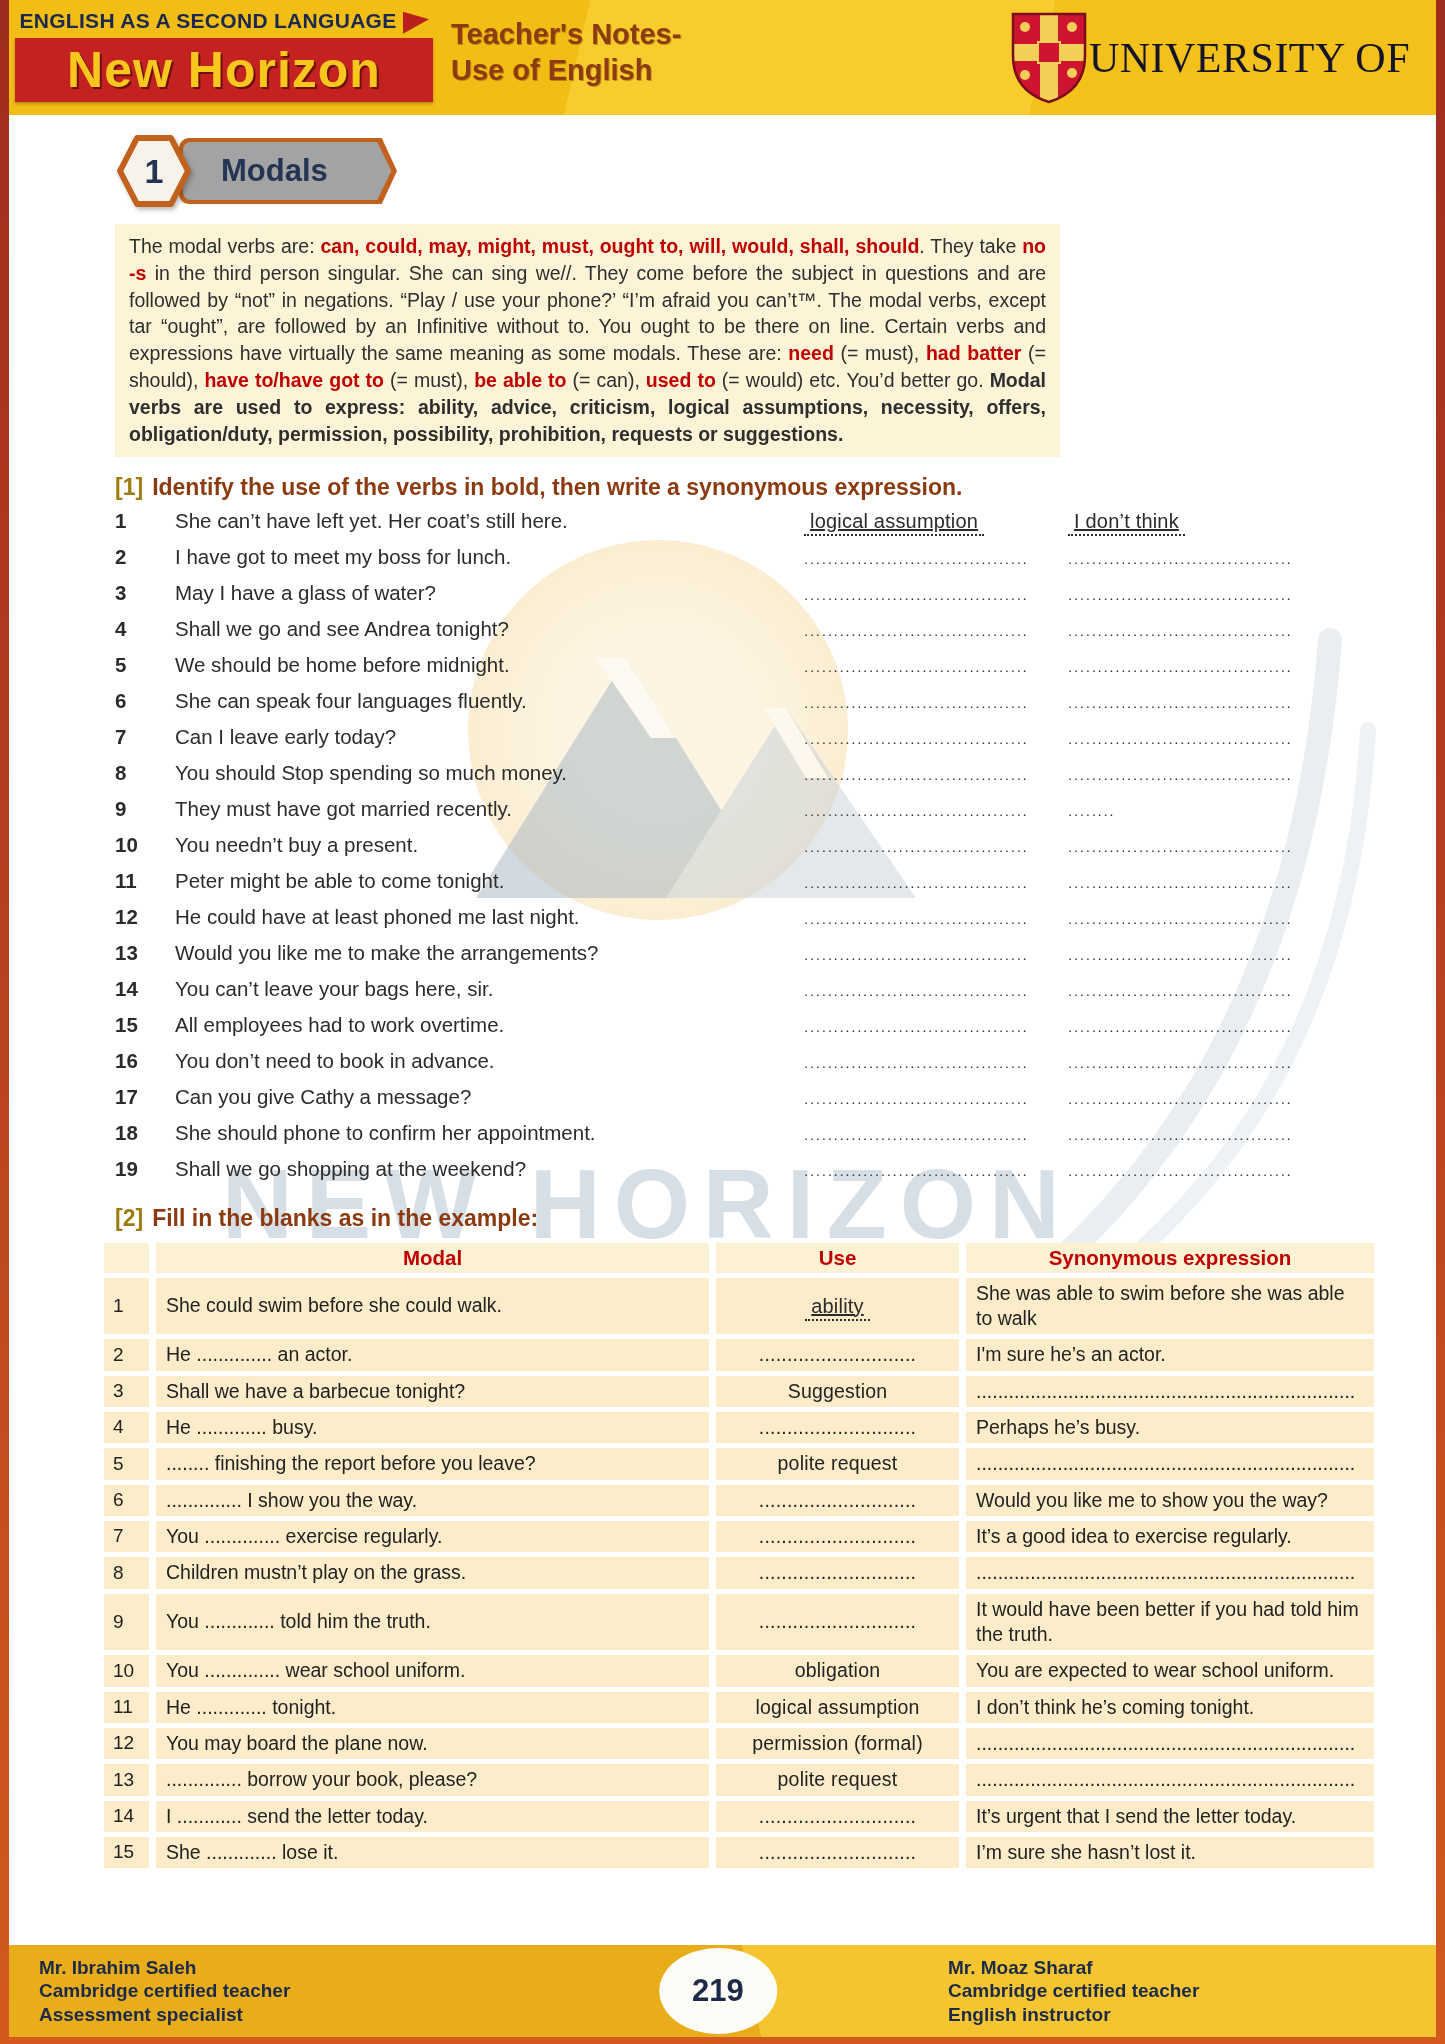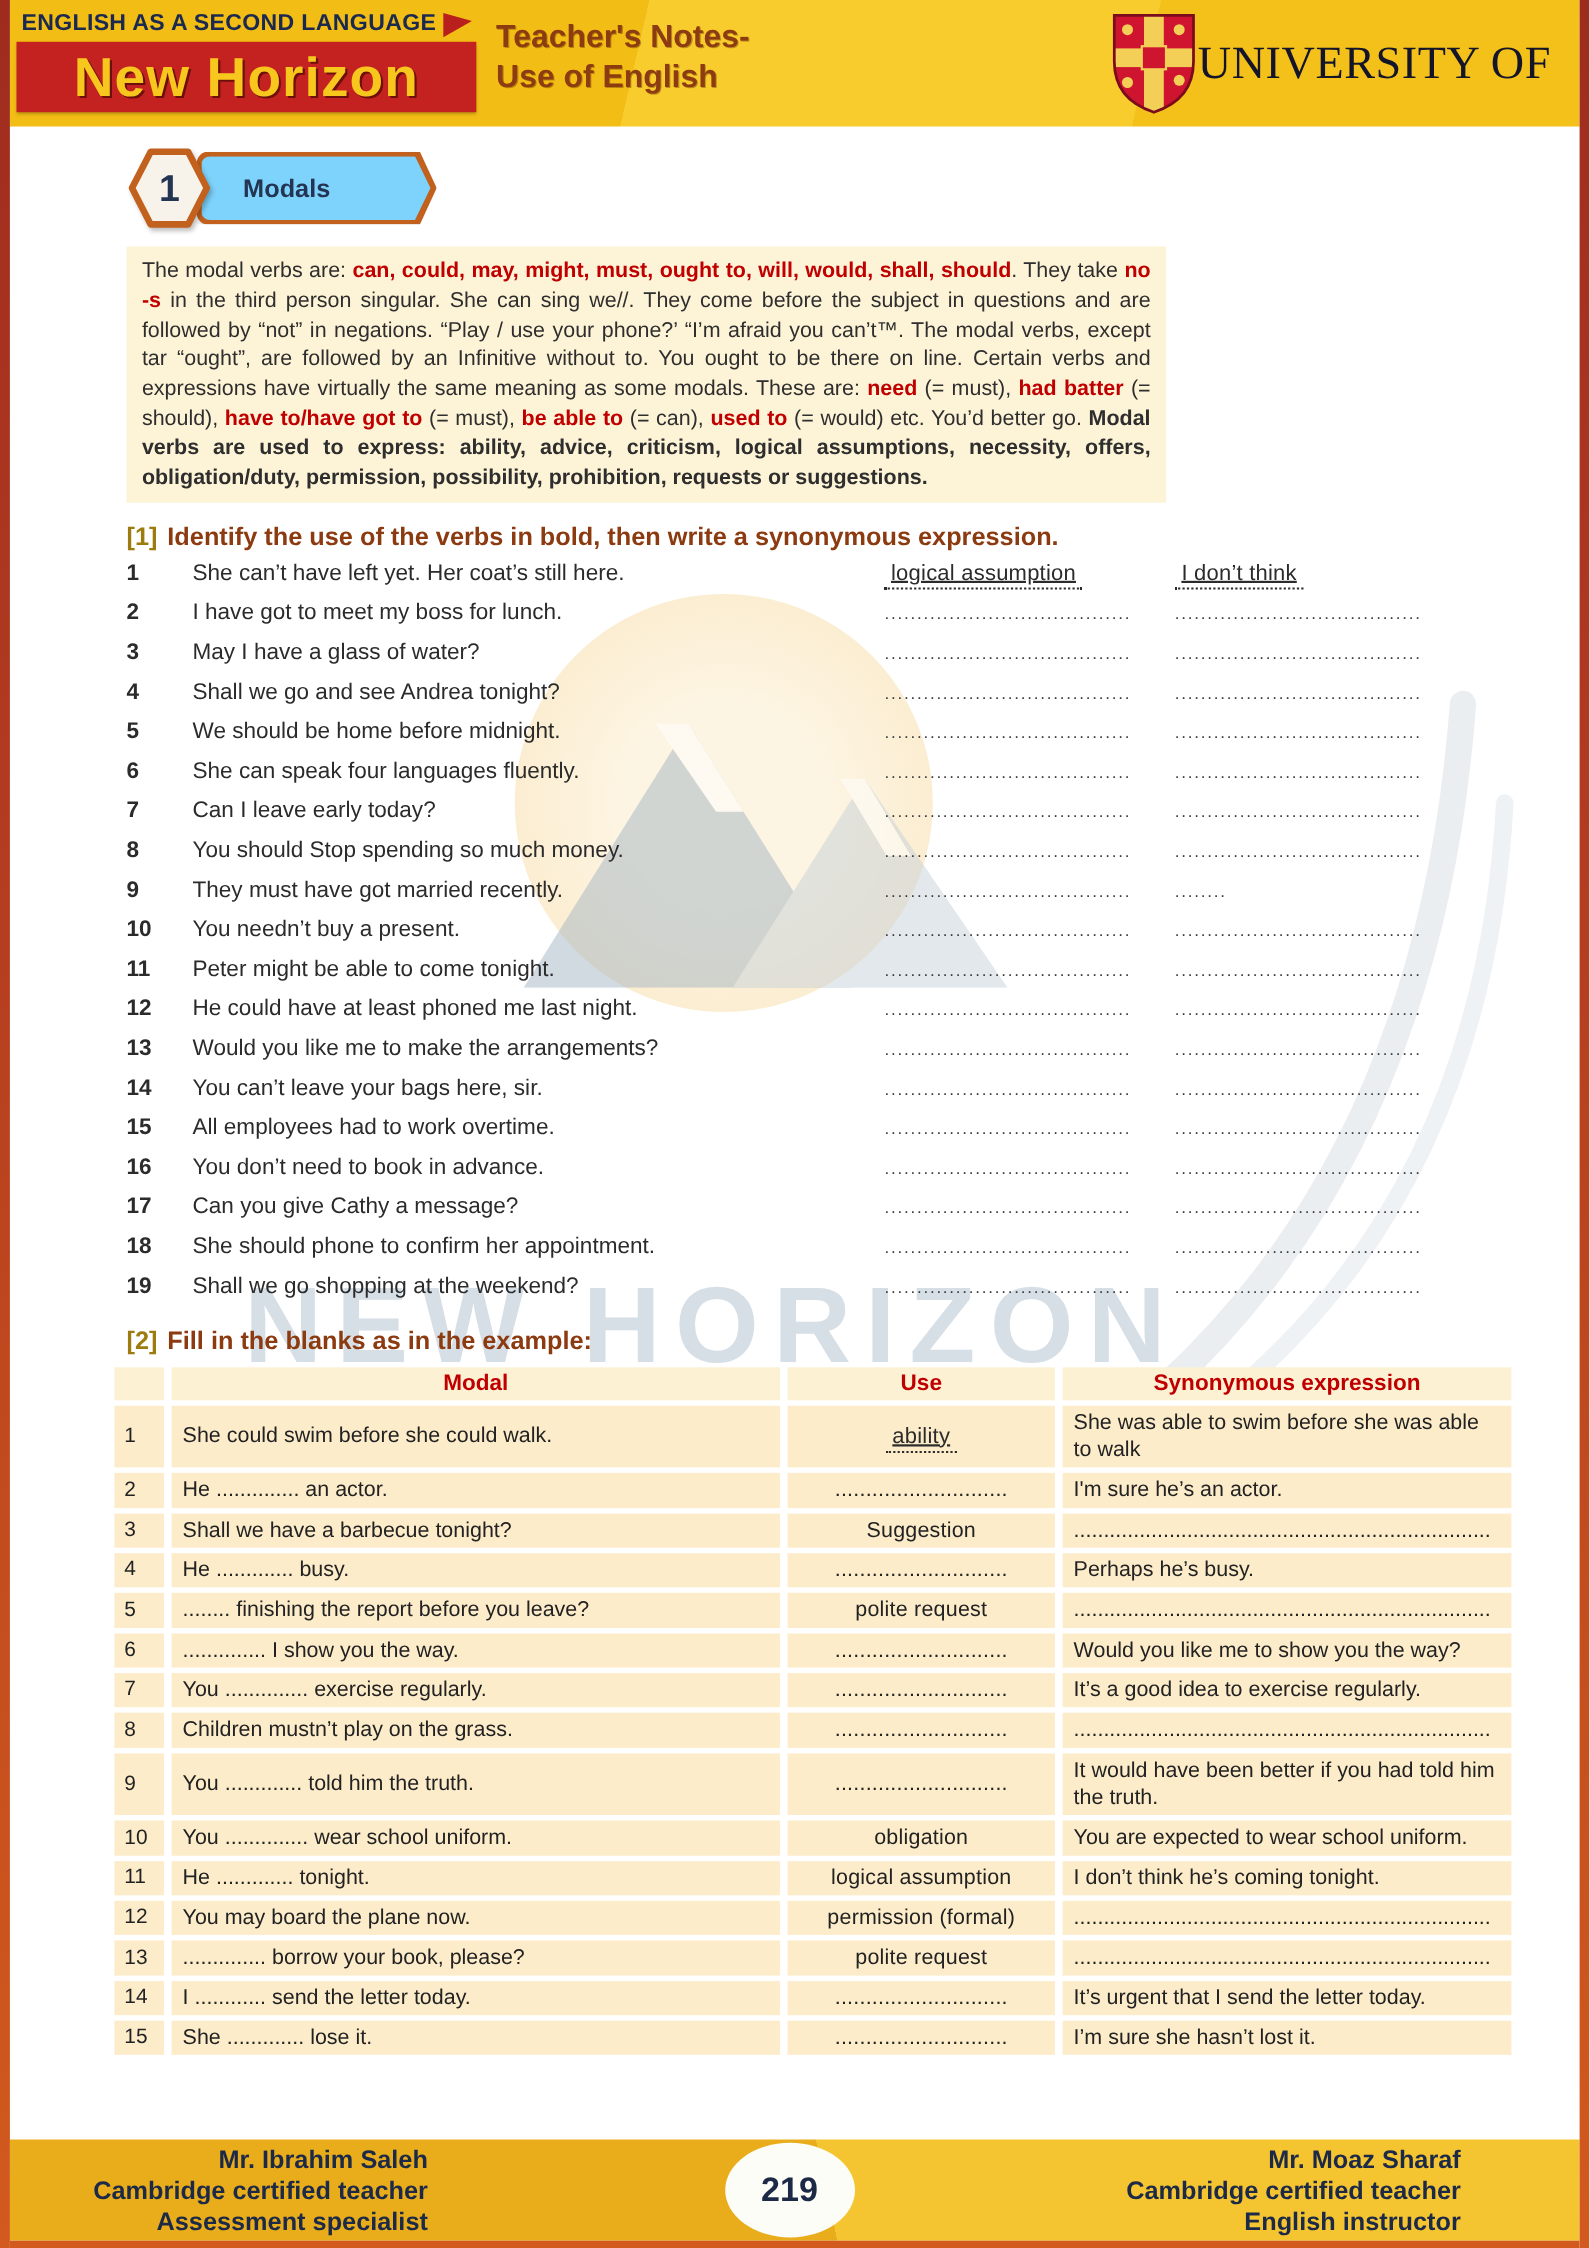--- a/index.html
+++ b/index.html
@@ -58,24 +58,24 @@
 
   .badge-row { margin-top:16px; display:flex; align-items:center; height:80px; position:relative; }
   .badge-hex { position:relative; z-index:2; filter:drop-shadow(2px 3px 2px rgba(0,0,0,.25)); }
   .badge-label-wrap {
     margin-left:-14px; height:58px; width:210px; background:#c2611d; padding:4px;
     clip-path:polygon(0 0,93% 0,100% 50%,93% 100%,0 100%);
     border-radius:10px 0 0 10px;
     filter:drop-shadow(2px 3px 2px rgba(0,0,0,.2));
   }
   .badge-label {
-    height:100%; background:#7dd3fc; display:flex; align-items:center; padding-left:38px;
+    height:100%; background:#a3a3a3; display:flex; align-items:center; padding-left:38px;
     clip-path:polygon(0 0,92.5% 0,99.2% 50%,92.5% 100%,0 100%);
     border-radius:8px 0 0 8px;
-    color:#243453; font-weight:bold; font-size:23px;
+    color:#243453; font-weight:bold; font-size:31px;
   }
 
   .intro-box {
     margin-top:13px; width:917px; background:#fdf3d6; padding:9px 14px;
     font-size:19.5px; line-height:1.375; color:#2e2e2e; text-align:justify;
   }
   .seg-red { color:#c00000; font-weight:bold; }
   .seg-b { font-weight:bold; }
 
   .ex-heading { margin-top:17px; display:flex; gap:9px; font-size:23px; font-weight:bold; align-items:baseline; }
@@ -122,21 +122,21 @@
     letter-spacing:13px; color:#b5c4d2; opacity:.55; white-space:nowrap;
   }
 
   
   .footer {
     position:absolute; left:9px; right:9px; bottom:7px; height:92px; z-index:2;
     background:linear-gradient(78deg,#e9ad1b 0%,#e9ad1b 52%,#f5c531 52%,#f5c531 100%);
     display:flex; align-items:center;
     color:#1c2a48; font-weight:bold;
   }
-  .credit { font-size:23px; line-height:1.22; text-align:right; }
+  .credit { font-size:19px; line-height:1.22; text-align:left; }
   .credit-left { width:350px; margin-left:30px; }
   .credit-right { width:380px; margin-left:auto; margin-right:108px; }
   .page-oval {
     position:absolute; left:50%; transform:translateX(-54%); top:3px;
     width:118px; height:86px; background:#fdfdf8; border-radius:50%;
     display:flex; align-items:center; justify-content:center;
     font-size:31px; color:#1c2a48;
   }
 </style>
 </head>

